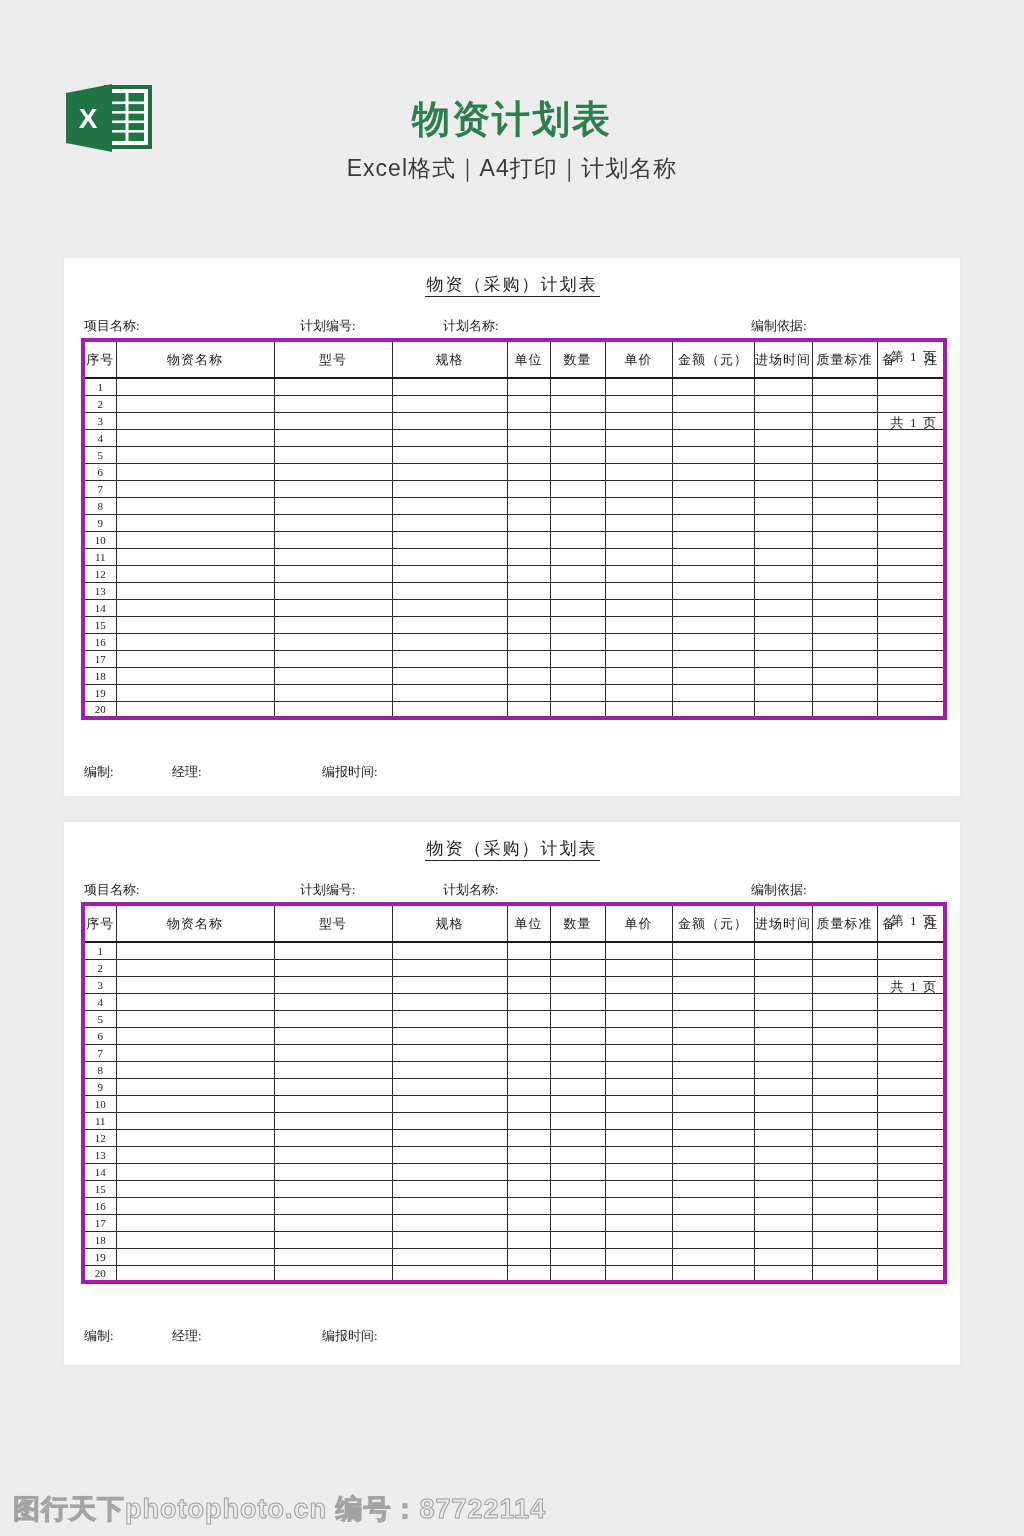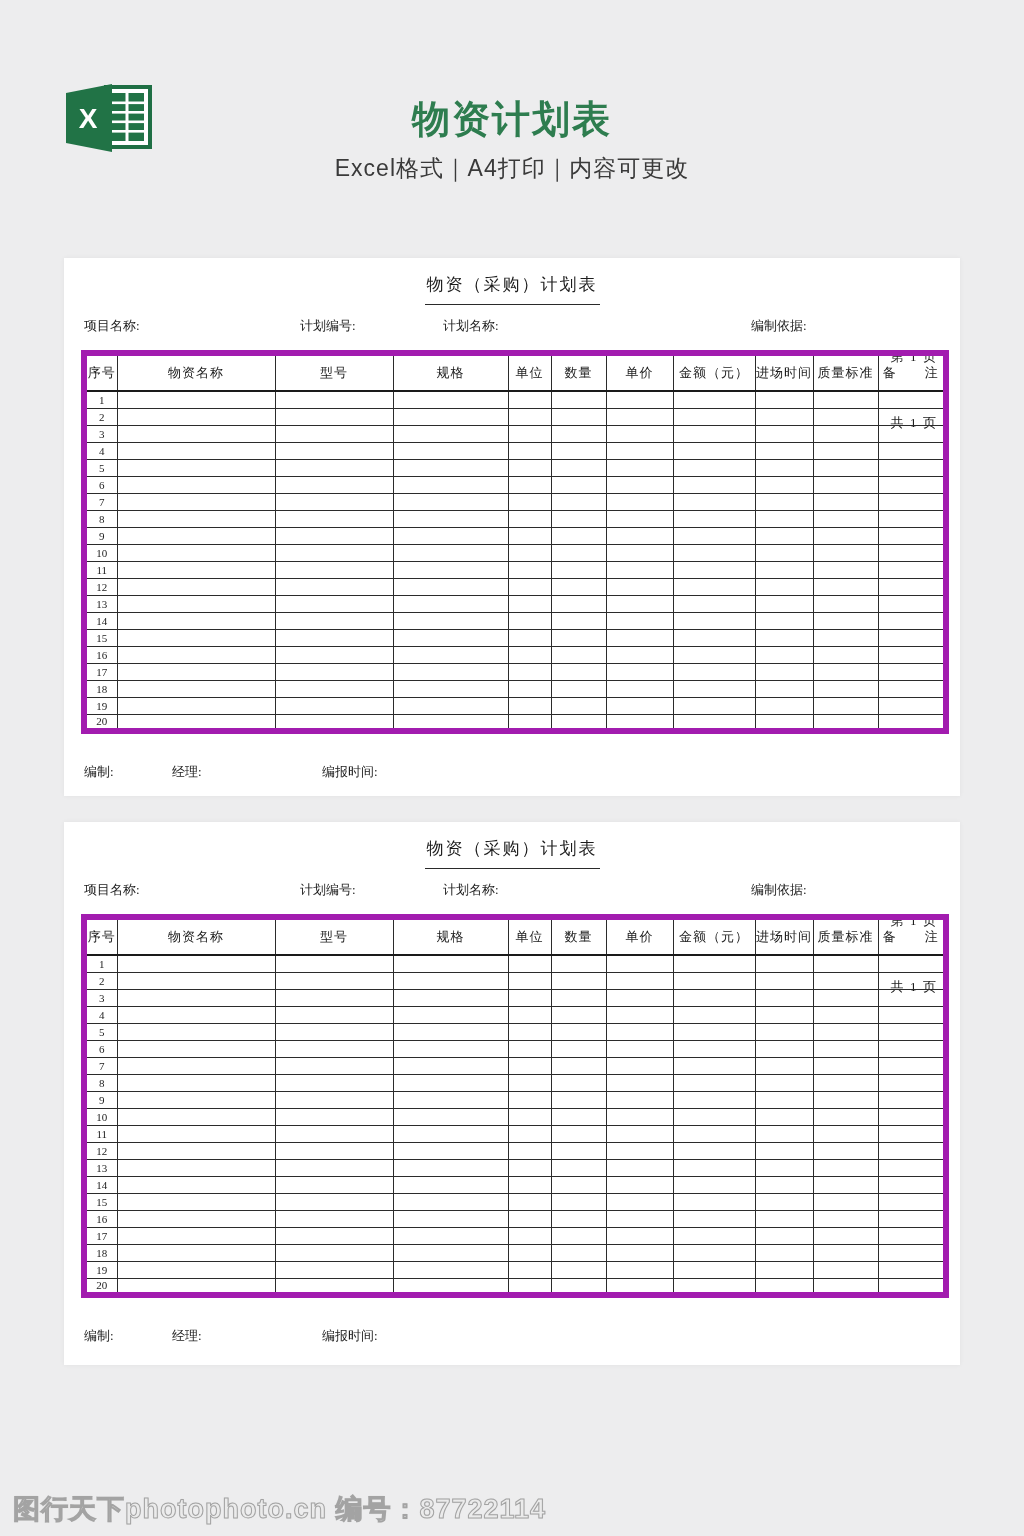--- a/index.html
+++ b/index.html
@@ -26,32 +26,32 @@
     position:absolute; left:64px; width:896px; background:#ffffff;
     box-shadow:0 0 5px rgba(0,0,0,0.05);
     font-family:"Liberation Serif","DejaVu Serif",serif; color:#1c1c1c;
   }
   .panel-1 { top:258px; height:538px; }
   .panel-2 { top:822px; height:543px; }
   .sheet-title {
     position:absolute; top:15px; left:0; width:100%;
     text-align:center; font-size:17px; letter-spacing:2px;
   }
-  .sheet-title span { border-bottom:1px solid #2a2a2a; padding:0 2px 10px 2px; }
+  .sheet-title span { border-bottom:1px solid #2a2a2a; padding:0 2px 2px 2px; }
   .page-ind {
     position:absolute; top:44px; right:24px;
     font-size:13px; line-height:22px; text-align:right; white-space:pre;
   }
   .info-row { position:absolute; top:59px; left:0; width:100%; height:18px; font-size:13px; }
   .info-row span { position:absolute; white-space:nowrap; }
   .if-0 { left:20px; }  .if-1 { left:200px;margin-left:36px; }  .if-2 { left:379px; }  .if-3 { left:659px;margin-left:28px; }
   .sheet-table {
-    position:absolute; top:92px; left:17px;
+    position:absolute; top:80px; left:17px;
     border-collapse:collapse; table-layout:fixed;
-    border:6px solid #a21caf;
+    border:4px solid #a21caf;
     padding-left:44px;
   }
   .sheet-table th, .sheet-table td {
     border:1px solid #2b2b2b; text-align:center; overflow:hidden; padding:0;
   }
   .sheet-table th {
     height:38px; font-size:13px; font-weight:normal; letter-spacing:1px;
     border-bottom:2px solid #1a1a1a;
   }
   .sheet-table td { height:17px; font-size:11px; }
@@ -76,21 +76,21 @@
     <rect x="63.5" y="11" width="3" height="48" fill="#ffffff"></rect>
     <rect x="50" y="19.5" width="32" height="2.6" fill="#ffffff"></rect>
     <rect x="50" y="29" width="32" height="2.6" fill="#ffffff"></rect>
     <rect x="50" y="38.5" width="32" height="2.6" fill="#ffffff"></rect>
     <rect x="50" y="48" width="32" height="2.6" fill="#ffffff"></rect>
     <polygon points="4,11 50,2 50,70 4,61" fill="#217346"></polygon>
     <text x="26" y="46" text-anchor="middle" font-family="Liberation Sans, sans-serif" font-size="28" font-weight="bold" fill="#ffffff">X</text>
   </svg>
 </div>
 <h1 class="page-title">物资计划表</h1>
-<div class="page-subtitle">Excel格式｜A4打印｜内容可更改</div>
+<div class="page-subtitle">Excel格式｜A4打印｜计划名称</div>
 
 <section class="panel panel-1">
   <div class="sheet-title">
     <span>物资（采购）计划表</span>
   </div>
   <div class="page-ind">
     <div>第  1  页</div>
     <div>共  1  页</div>
   </div>
   <div class="info-row">

